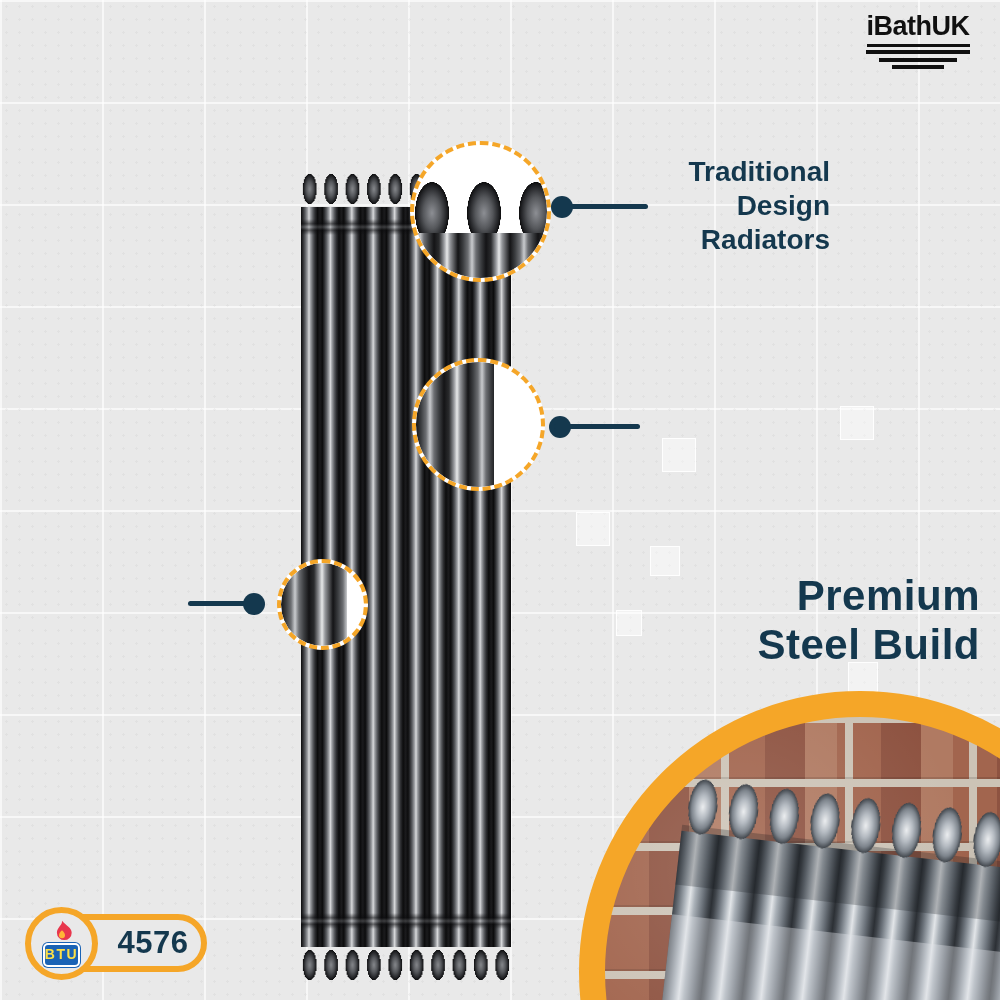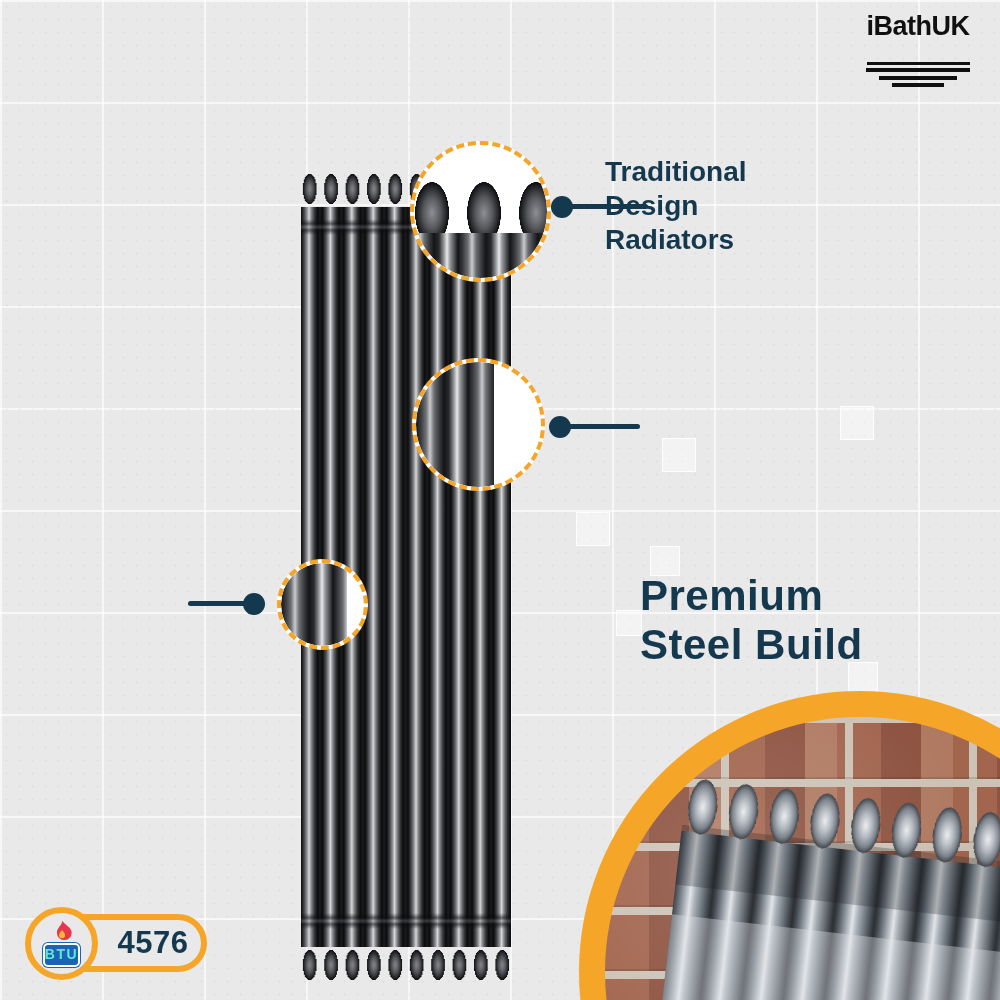--- a/index.html
+++ b/index.html
@@ -39,21 +39,21 @@
   .title-text{
     font-size:57px;font-weight:700;color:var(--navy);white-space:nowrap;
     transform:scaleX(0.74);letter-spacing:0;line-height:1;
     text-shadow:1px 2px 0 rgba(0,0,0,0.08);
   }
 
   
   .logo{position:absolute;left:856px;top:12px;width:124px;text-align:center;z-index:3;}
   .logo-text{
     display:inline-block;font-size:27px;font-weight:700;color:var(--ink);
-    letter-spacing:-0.5px;border-bottom:3px solid var(--ink);padding-bottom:20px;line-height:1.1;
+    letter-spacing:-0.5px;border-bottom:3px solid var(--ink);padding-bottom:2px;line-height:1.1;
   }
   .ripple{height:4px;background:var(--ink);margin:3.5px auto 0;}
   .ripple.r1{width:104px;}
   .ripple.r2{width:78px;}
   .ripple.r3{width:52px;}
 
   
   .rad-main{position:absolute;left:299px;top:167px;width:214px;height:820px;z-index:1;}
   .rad-caps{
     position:absolute;left:0;right:0;height:46px;background-repeat:repeat-x;
@@ -108,21 +108,21 @@
   .c-line{position:absolute;height:5px;background:var(--navy);border-radius:3px;z-index:2;}
   .c-dot{position:absolute;width:22px;height:22px;border-radius:50%;background:var(--navy);z-index:2;}
   #c1-line{left:556px;top:204px;width:92px;}
   #c1-dot{left:551px;top:196px;}
   #c2-line{left:554px;top:424px;width:86px;}
   #c2-dot{left:549px;top:416px;}
   #c3-line{left:188px;top:601px;width:68px;}
   #c3-dot{left:243px;top:593px;}
 
   
-  .callout-text{position:absolute;text-align:left;color:var(--navy);font-weight:700;z-index:2;}
+  .callout-text{position:absolute;text-align:right;color:var(--navy);font-weight:700;z-index:2;}
   .callout-text span{display:block;}
   #c1-text{left:605px;top:155px;width:225px;font-size:28px;line-height:34px;}
   #c2-text{left:620px;top:376px;width:275px;font-size:28px;line-height:33px;}
   #c3-text{left:15px;top:572px;width:185px;font-size:28px;line-height:33px;}
   #feature-text{left:640px;top:571px;width:340px;font-size:42px;line-height:49px;
     font-weight:700;letter-spacing:0.5px;}
 
   
   .btu-badge{position:absolute;left:25px;top:907px;width:182px;height:74px;z-index:3;}
   .btu-pill{
@@ -133,21 +133,21 @@
     position:absolute;left:78px;top:7px;width:100px;height:58px;line-height:58px;
     text-align:center;font-size:31px;font-weight:700;color:var(--navy);letter-spacing:0.5px;
   }
   .btu-circle{
     position:absolute;left:0;top:0;width:73px;height:73px;border-radius:50%;
     border:6px solid var(--accent);background:var(--bg);
     display:flex;flex-direction:column;align-items:center;justify-content:center;
   }
   .flame{width:24px;height:25px;margin-bottom:-2px;}
   .btu-label{
-    background:#1A63B5;color:#5eead4;border:2px solid #fff;border-radius:5px;
+    background:#1A63B5;color:#fde047;border:2px solid #fff;border-radius:5px;
     font-size:14px;font-weight:700;letter-spacing:1.5px;padding:1px 0 2px;line-height:1.2;
     box-shadow:0 0 0 1px #1A63B5;
   }
 
   
   .photo-circle{
     position:absolute;left:579px;top:691px;width:562px;height:562px;border-radius:50%;
     border:26px solid var(--accent);overflow:hidden;z-index:2;
     background-color:#9b604b;
     background-image:

